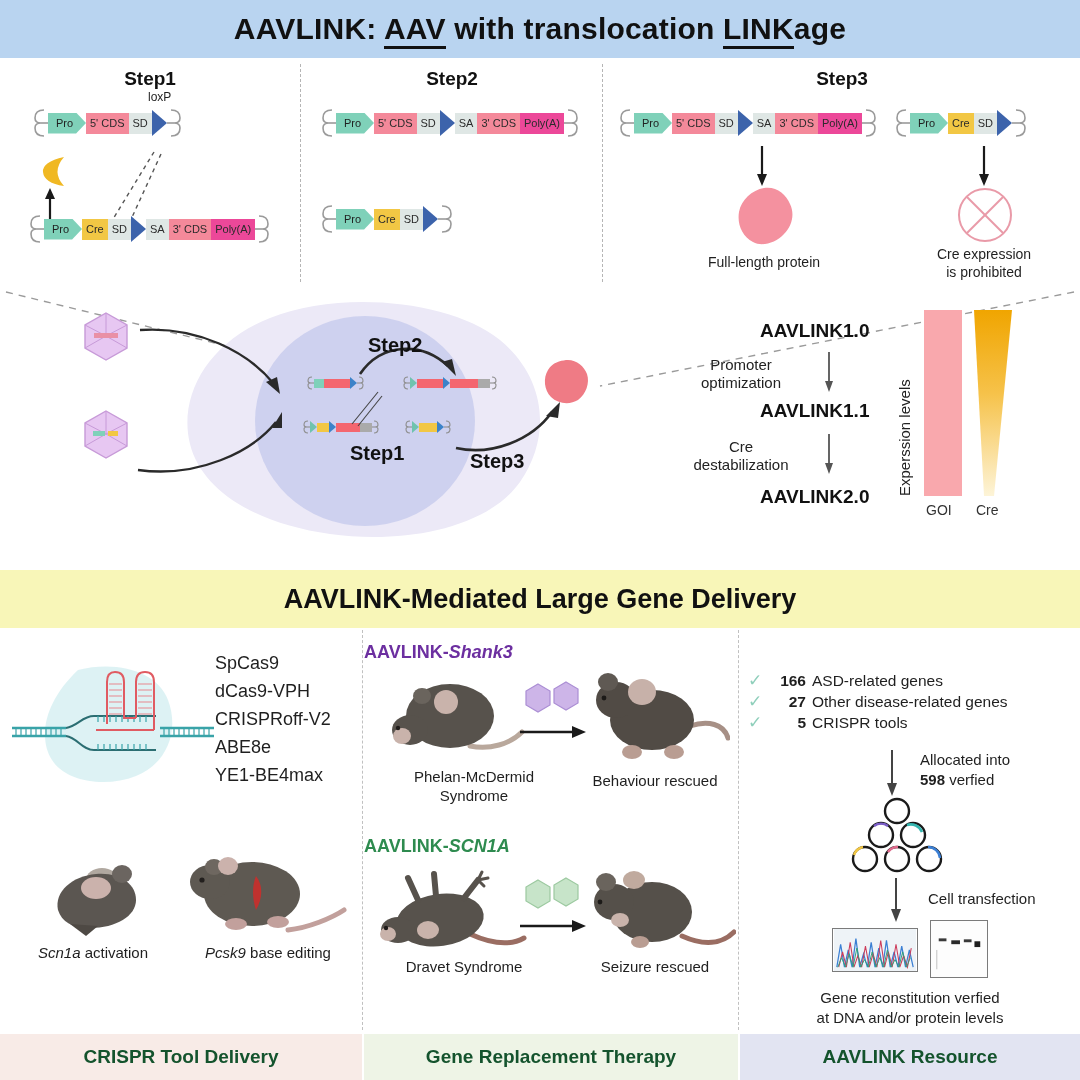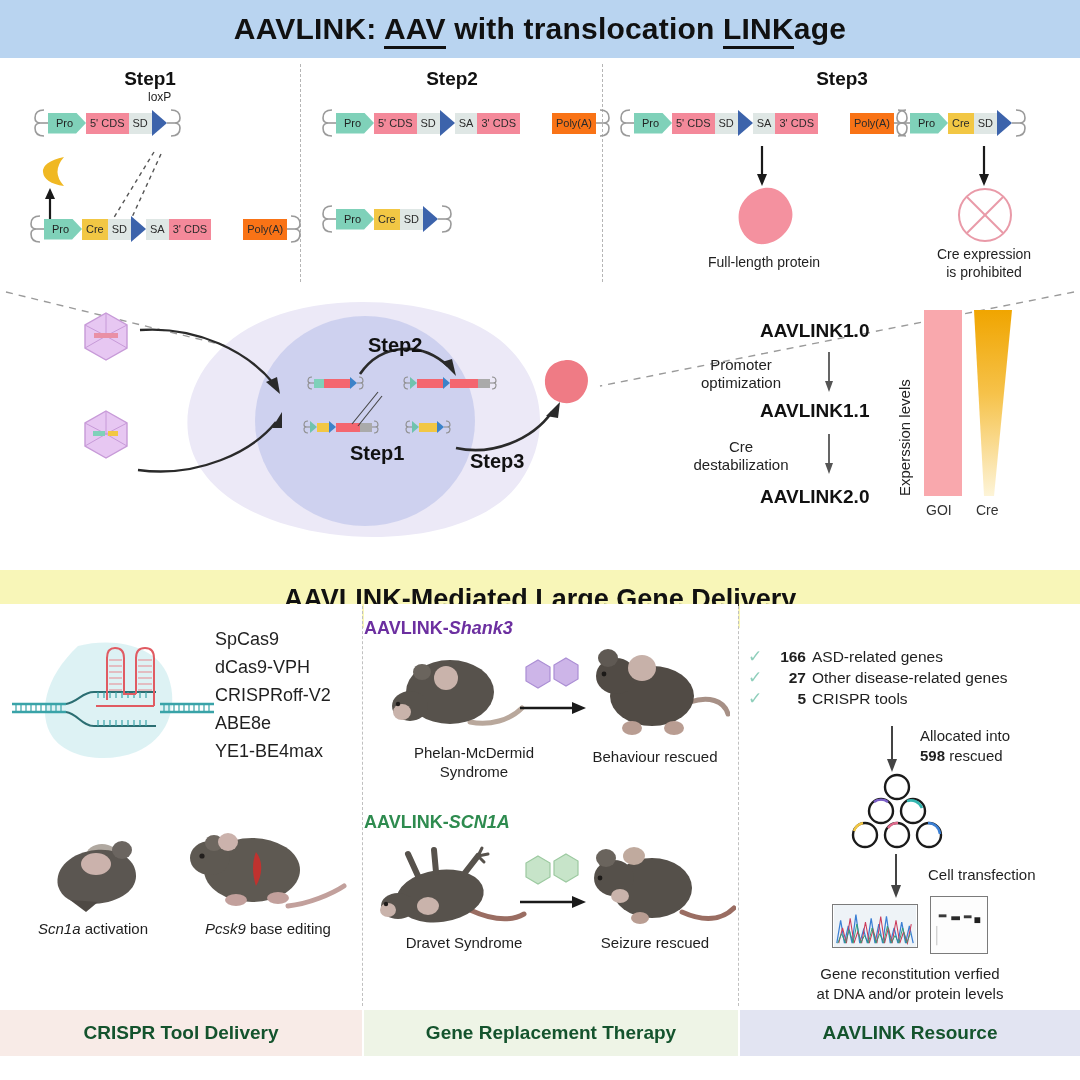--- a/index.html
+++ b/index.html
@@ -44,21 +44,21 @@
   .construct { position: absolute; display: flex; align-items: center; height: 26px; }
   .seg { height: 21px; display: flex; align-items: center; justify-content: center;
          font-size: 11px; color: #2b2b2b; padding: 0 4px; white-space: nowrap; line-height: 1; }
   .seg.pro { background: #7fd1b9; color: #1f1f1f; position: relative; padding-right: 9px;
              clip-path: polygon(0 0, 74% 0, 100% 50%, 74% 100%, 0 100%); min-width: 38px; }
   .seg.cds5 { background: #f4899a; }
   .seg.cds3 { background: #f4899a; }
   .seg.sd   { background: #dfe7e5; }
   .seg.sa   { background: #dfe7e5; }
   .seg.cre  { background: #f2c744; }
-  .seg.polya{ background: #f97316; margin-left: 32px; }
+  .seg.polya{ background: #ec4899; }
   .tri { width: 0; height: 0; flex: none;
          border-top: 13px solid transparent; border-bottom: 13px solid transparent;
          border-left: 15px solid #3c63ab; }
 
   .loxp-label { position: absolute; font-size: 12px; color: #1f1f1f; }
 
   .pac { position: absolute; }
   .arrow-up { position: absolute; }
   .dashline { position: absolute; }
 
@@ -91,21 +91,21 @@
   .barlab { position: absolute; font-size: 14px; color: #333; }
 
   
   .yellow-band {
     position: absolute; left: 0; top: 570px; width: 1080px; height: 58px;
     background: #f8f6b8; display: flex; align-items: center; justify-content: center;
   }
   .yellow-band .t { font-size: 27px; font-weight: bold; color: #111; }
 
   
-  .bottom-zone { position: absolute; left: 0; top: 604px; width: 1080px; height: 378px; }
+  .bottom-zone { position: absolute; left: 0; top: 628px; width: 1080px; height: 378px; }
   .bcol { position: absolute; top: 0; height: 452px; background: #fff; }
   .bcol.b1 { left: 0; width: 362px; }
   .bcol.b2 { left: 364px; width: 374px; }
   .bcol.b3 { left: 740px; width: 340px; }
   .bvdash { position: absolute; top: 2px; height: 400px; border-left: 1px dashed #c0c0c0; }
   .bvdash.v1 { left: 362px; }
   .bvdash.v2 { left: 738px; }
 
   .footer-band { position: absolute; bottom: 0; height: 46px; width: 100%;
                  display: flex; align-items: center; justify-content: center; }
@@ -691,21 +691,21 @@
           <span>CRISPR tools</span>
         </div>
       </div>
 
       <svg style="position:absolute; left:144px; top:122px;" width="16" height="46" viewBox="0 0 16 46">
         <line x1="8" y1="0" x2="8" y2="34" stroke="#444" stroke-width="2"></line>
         <polygon points="8,46 3,33 13,33" fill="#444"></polygon>
       </svg>
       <div class="alloc" style="left:180px; top:122px; width:150px;">
         <div>Allocated into</div>
-        <div><b>598</b><span> rescued</span></div>
+        <div><b>598</b><span> verfied</span></div>
       </div>
 
       <div>
         <svg style="position:absolute; left:142px; top:168px;" width="30" height="30" viewBox="0 0 30 30">
           <circle cx="15" cy="15" r="12" fill="none" stroke="#1a1a1a" stroke-width="2.4"></circle>
         </svg>
         <svg style="position:absolute; left:126px; top:192px;" width="30" height="30" viewBox="0 0 30 30">
           <circle cx="15" cy="15" r="12" fill="none" stroke="#1a1a1a" stroke-width="2.4"></circle>
           <path d="M8 6 A12 12 0 0 1 22 6" fill="none" stroke="#7b5ec7" stroke-width="2.6"></path>
         </svg>

